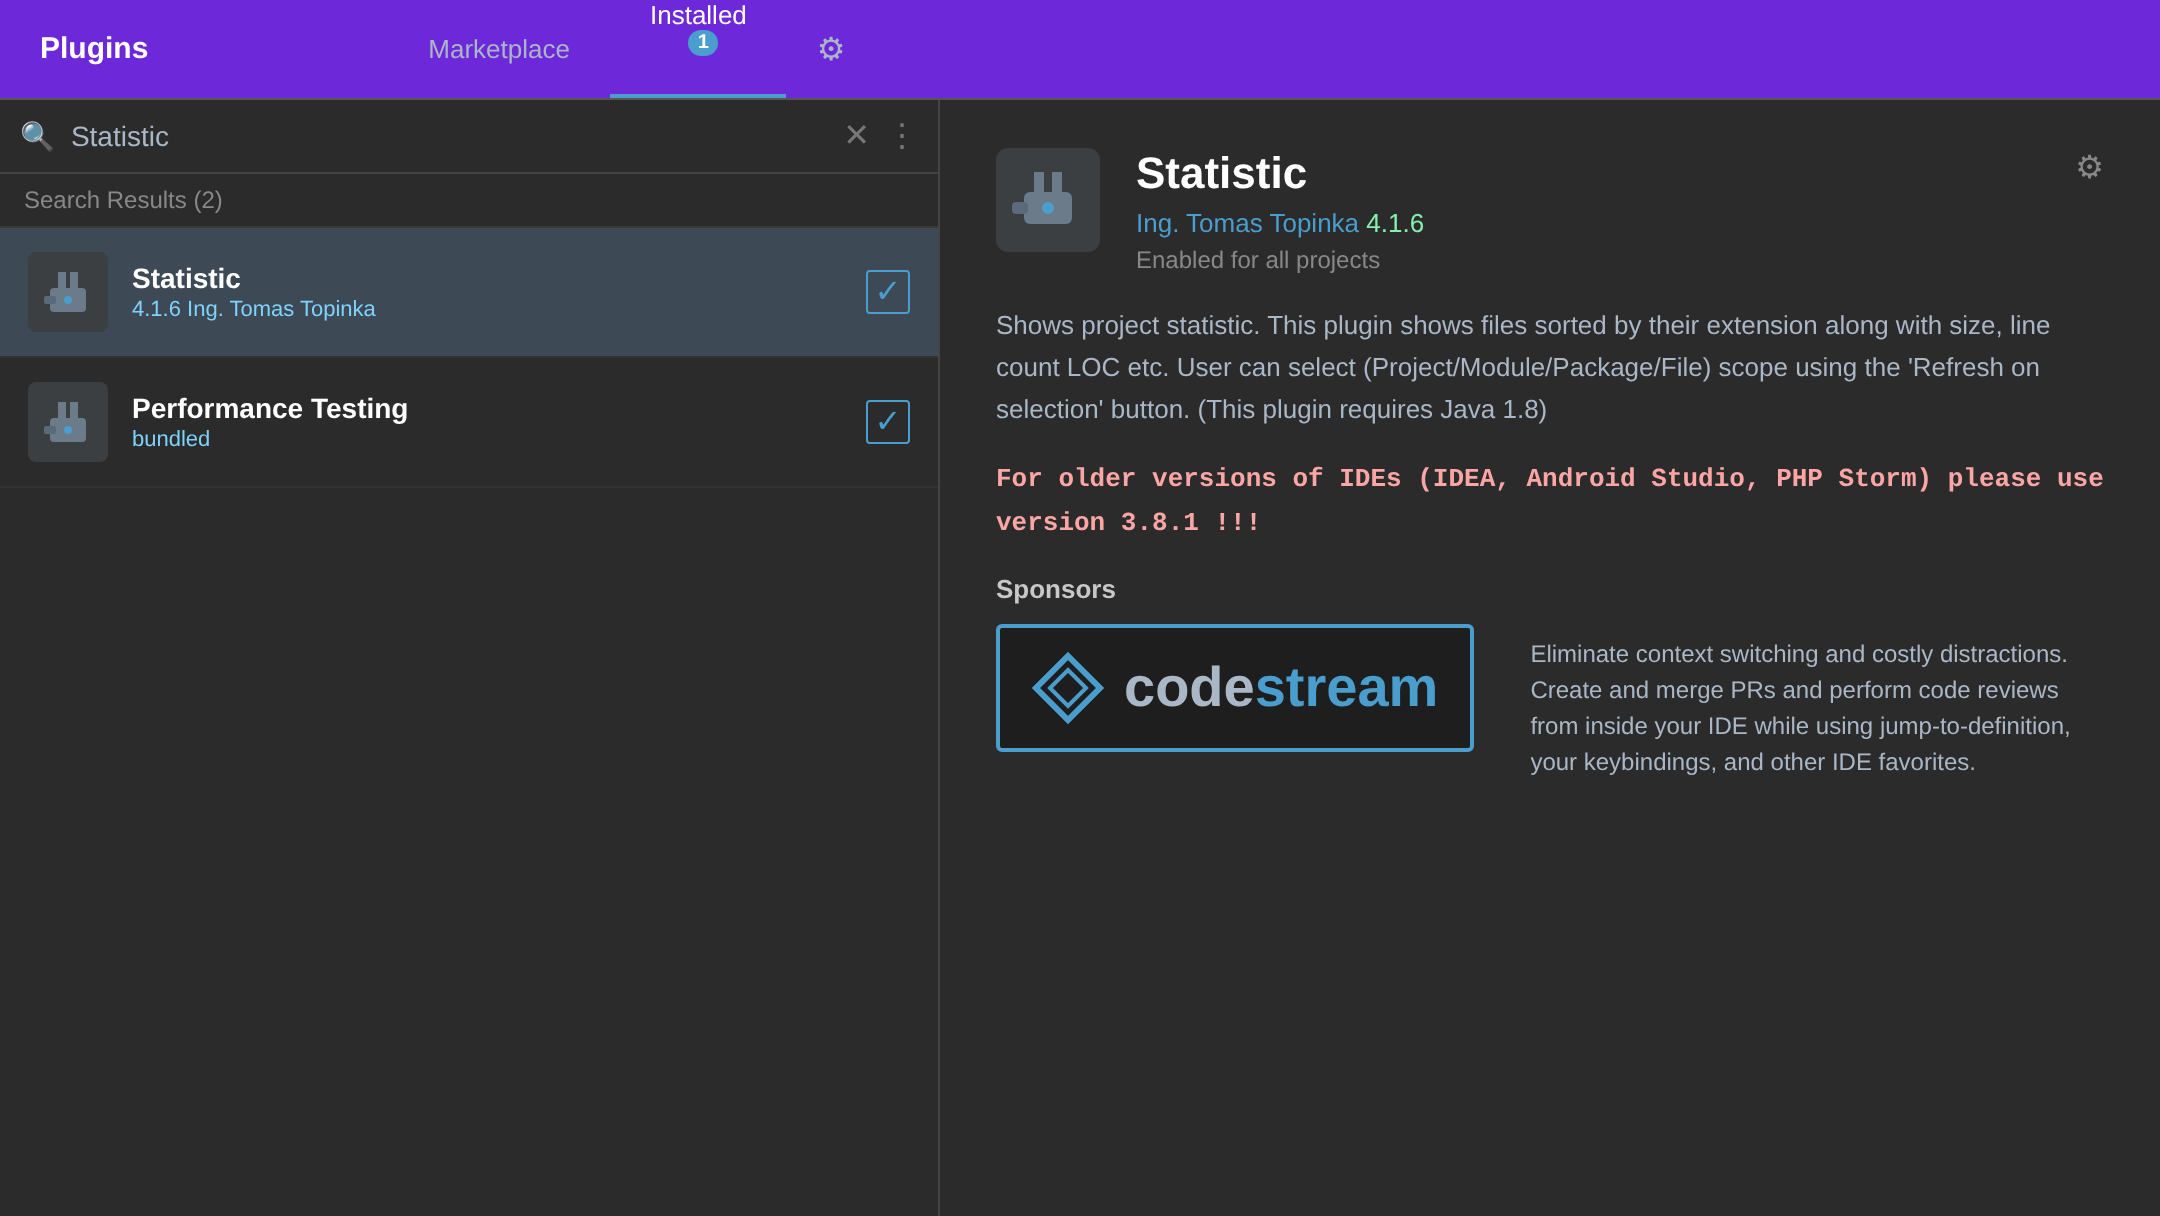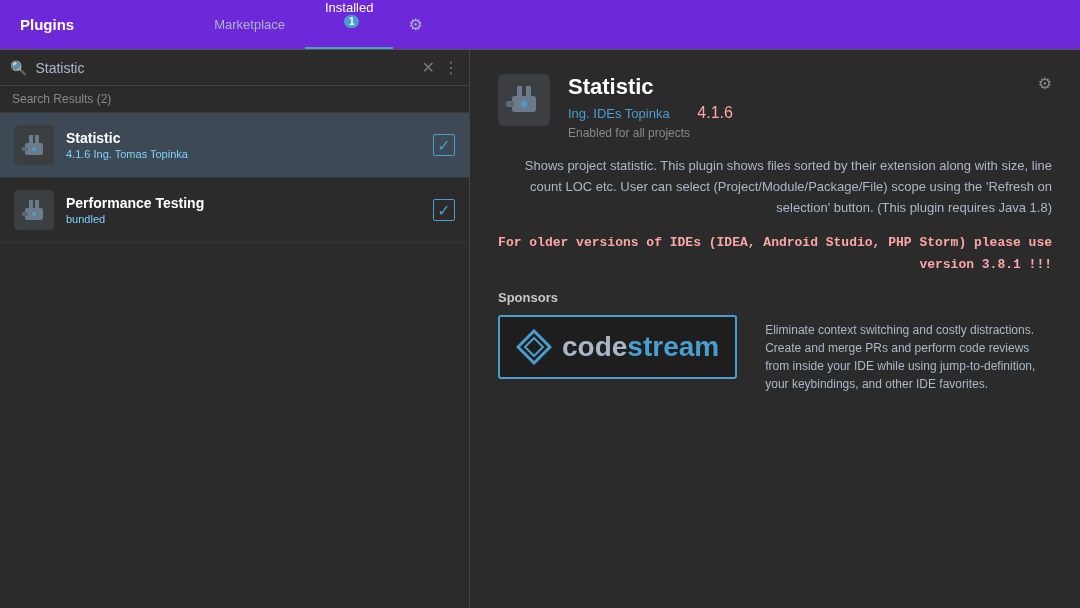--- a/index.html
+++ b/index.html
@@ -234,43 +234,42 @@
       margin-bottom: 4px;
     }
 
     .detail-author {
       color: #4a9ece;
       font-size: 13px;
       display: inline;
     }
 
     .detail-version {
-      color: #fca5a5;
-      font-size: 16px;
-      margin-left: 24px;
+      color: #86efac;
+      font-size: 13px;
+      margin-left: 0;
     }
 
     .detail-status {
       color: #888;
       font-size: 12px;
       margin-top: 4px;
     }
 
     .detail-gear {
       color: #888;
       font-size: 16px;
       cursor: pointer;
     }
 
     .detail-description {
       color: #a9b7c6;
       font-size: 13px;
       line-height: 1.6;
       margin-bottom: 14px;
-      text-align: right;
     }
 
     .detail-description strong {
       color: #fca5a5;
       font-family: Liberation Mono, monospace;
     }
 
     .sponsors-title {
       color: #c8c8c8;
       font-weight: bold;
@@ -407,21 +406,21 @@
             <rect x="14" y="22" width="24" height="16" rx="3" fill="#6b7b8a"></rect>
             <rect x="19" y="12" width="5" height="12" fill="#6b7b8a"></rect>
             <rect x="28" y="12" width="5" height="12" fill="#6b7b8a"></rect>
             <rect x="8" y="27" width="8" height="6" rx="2" fill="#5a6a7a"></rect>
             <circle cx="26" cy="30" r="3" fill="#4a9ece"></circle>
           </svg>
         </div>
         <div class="detail-title-block">
           <div class="detail-name">Statistic</div>
           <div>
-            <span class="detail-author">Ing. IDEs Topinka</span>
+            <span class="detail-author">Ing. Tomas Topinka</span>
             <span class="detail-version">4.1.6</span>
           </div>
           <div class="detail-status">Enabled for all projects</div>
         </div>
         <div class="detail-gear">⚙</div>
       </div>
 
       <div class="detail-description">Shows project statistic. This plugin shows files sorted by their extension along with size, line count LOC etc. User can select (Project/Module/Package/File) scope using the 'Refresh on selection' button. (This plugin requires Java 1.8)</div>
       <div class="detail-description">
         <strong>For older versions of IDEs (IDEA, Android Studio, PHP Storm) please use version 3.8.1 !!!</strong>

